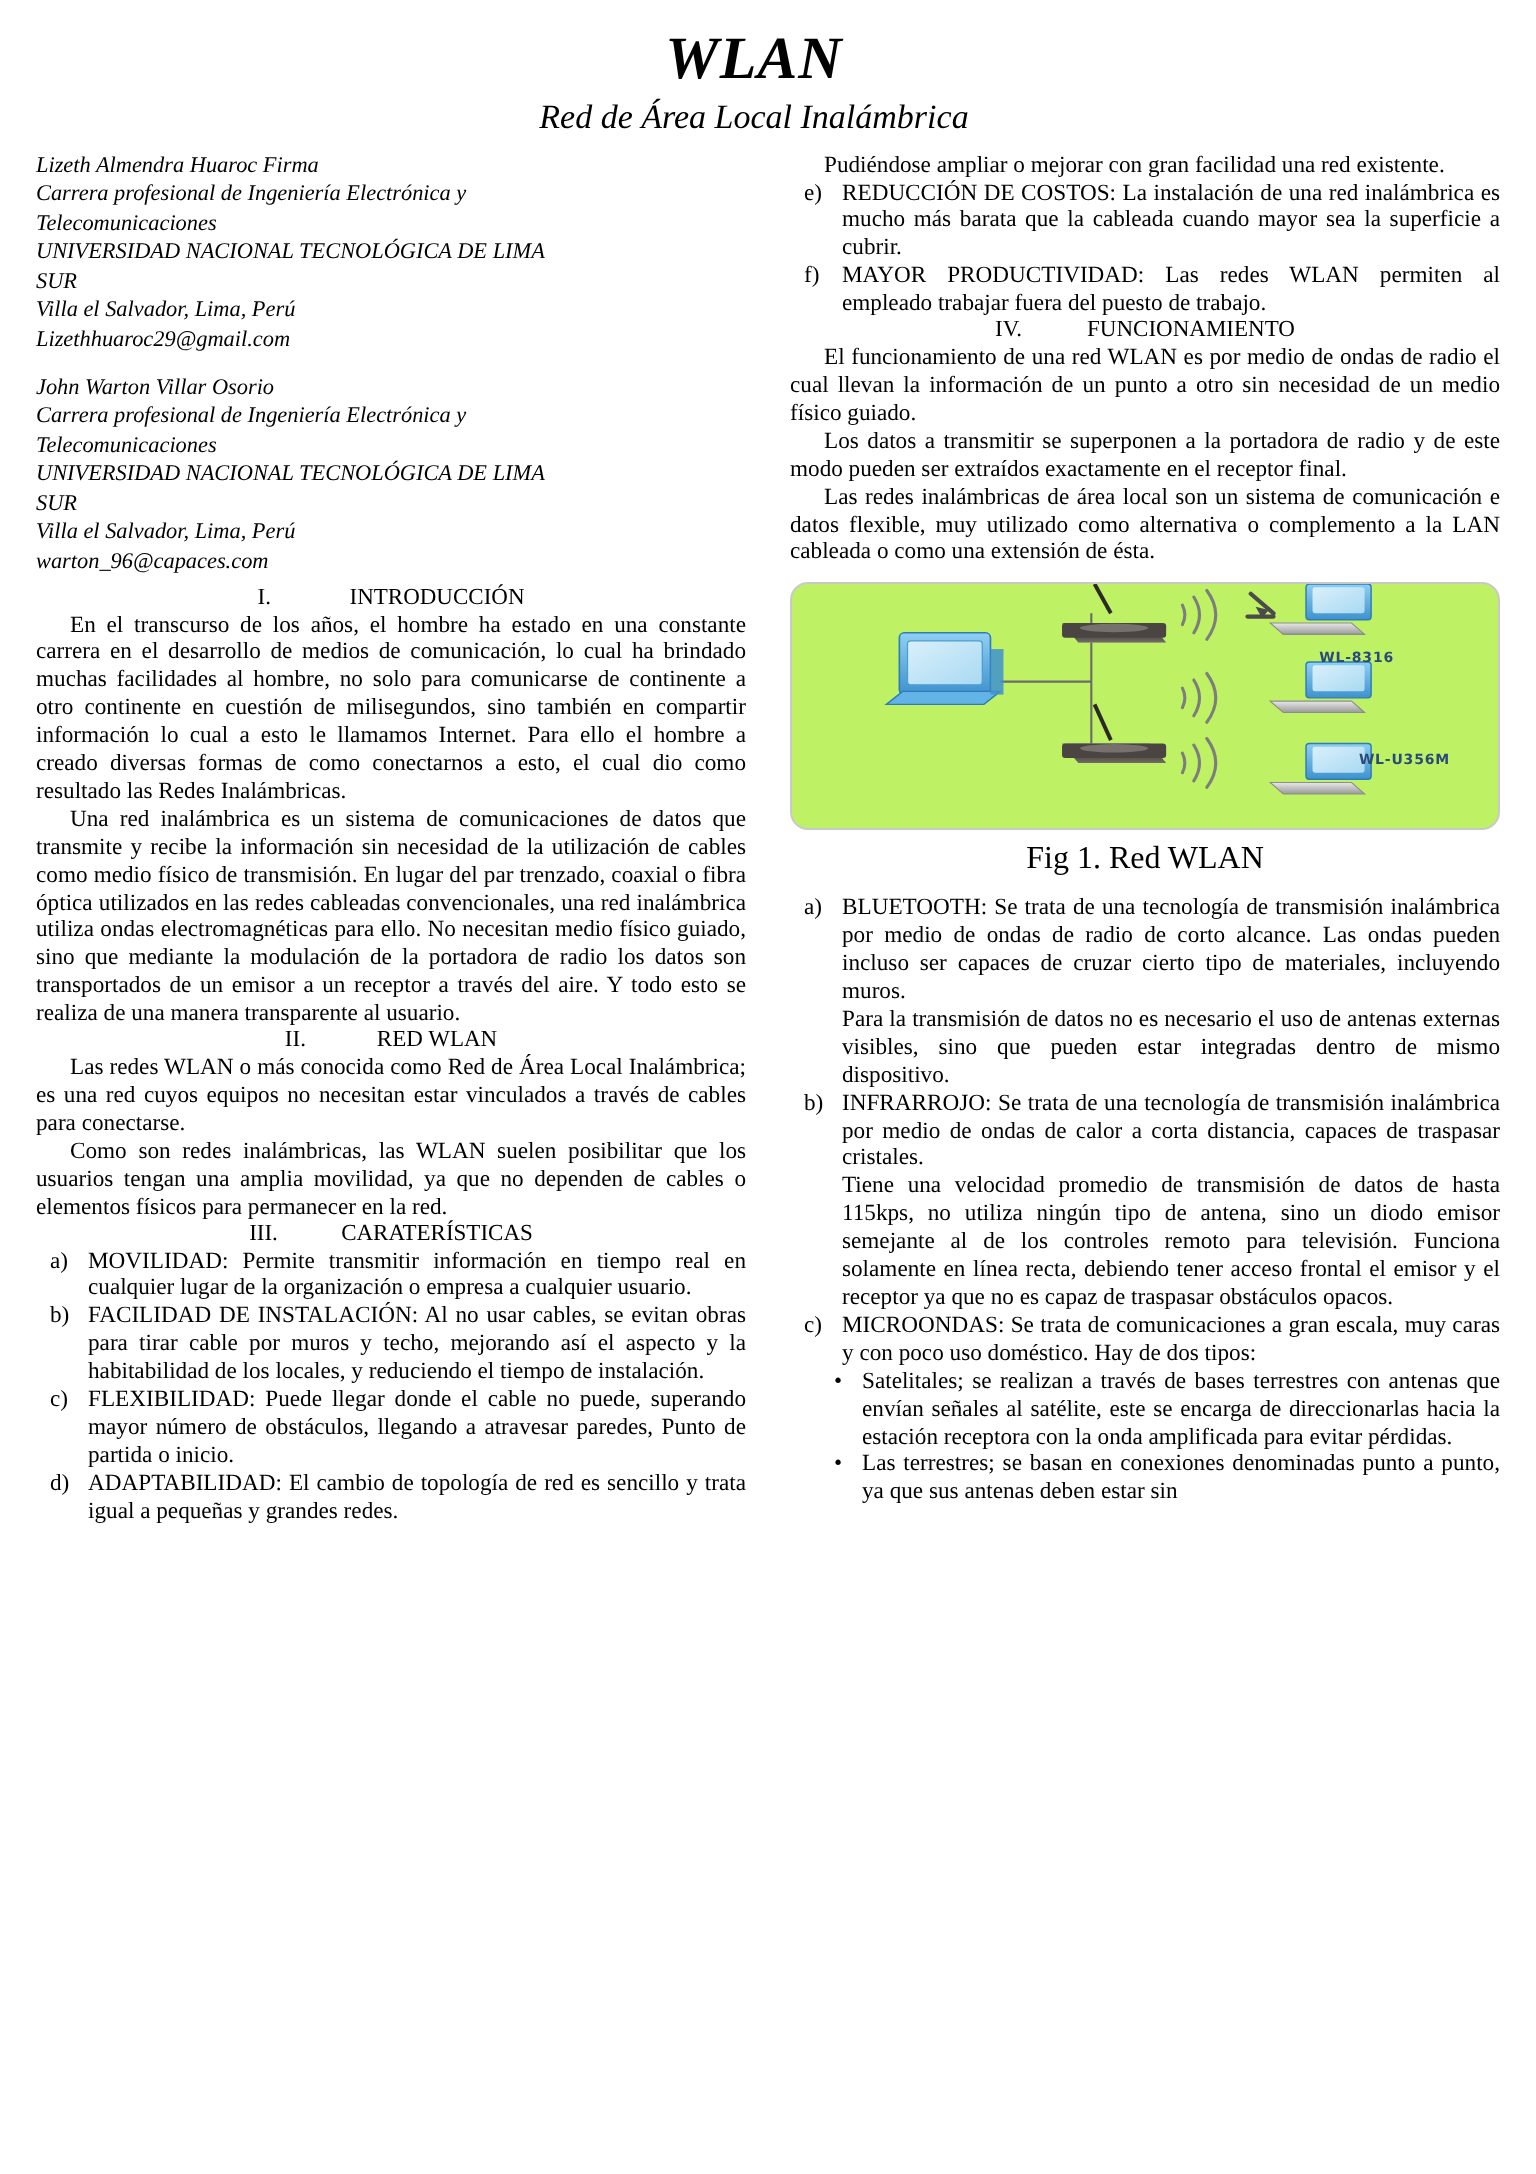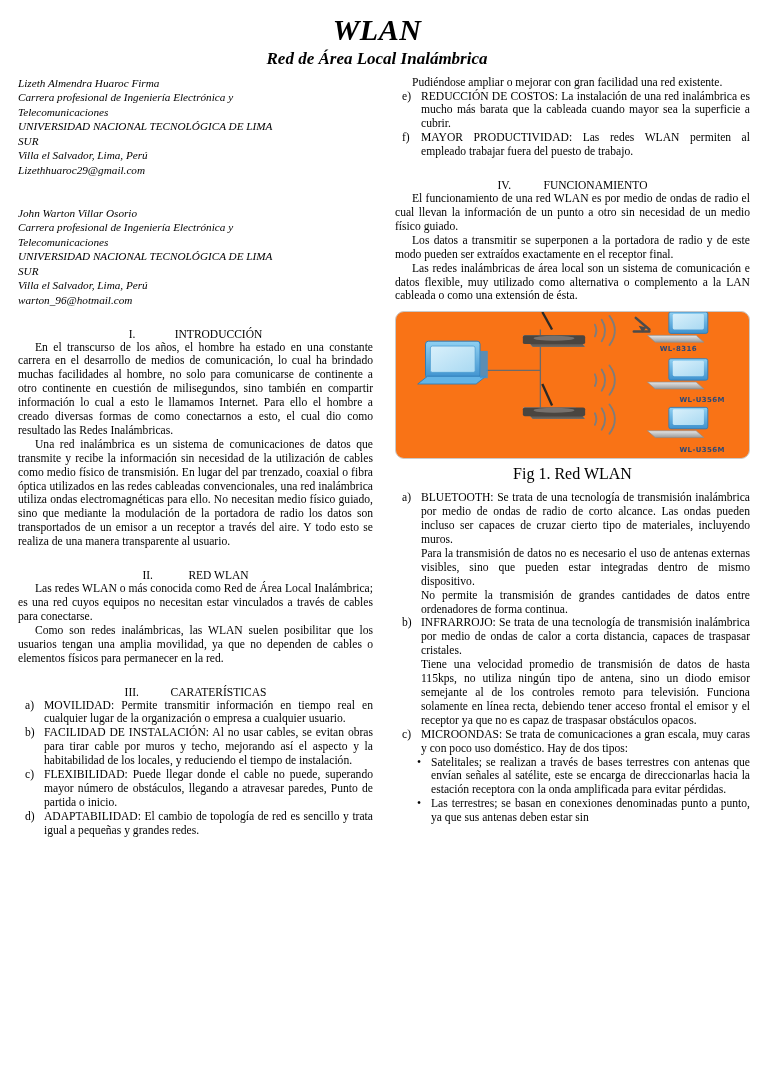--- a/index.html
+++ b/index.html
@@ -27,21 +27,21 @@
   .doc-title {
     font-size: 30px;
     font-weight: bold;
     font-style: italic;
     letter-spacing: 0.5px;
     line-height: 1.08;
     margin: 0;
   }
   .doc-subtitle {
     font-size: 17px;
-    font-weight: bold;
+    font-weight: normal;
     font-style: italic;
     line-height: 1.25;
     margin: 2px 0 0 0;
   }
   
   .columns {
     display: flex;
     gap: 22px;
     align-items: flex-start;
   }
@@ -51,28 +51,28 @@
   }
   
   .author-block {
     text-align: left;
     font-style: italic;
     font-size: 11.2px;
     line-height: 1.30;
     margin-bottom: 4px;
   }
   .author-block .aff { display: block; }
-  .author-block.second { margin-top: 28px; }
+  .author-block.second { margin-top: 9px; }
   .author-name { display: block; }
   
   .sec-head {
     text-align: center;
     font-size: 11.5px;
     font-variant: small-caps;
-    margin: 20px 0 1px 0;
+    margin: 0 0 1px 0;
     white-space: pre;
   }
   .sec-head .numeral { display: inline-block; min-width: 46px; text-align: left; }
   
   p.body {
     margin: 0;
     font-size: 11.6px;
     line-height: 1.20;
     text-align: justify;
     text-indent: 17px;
@@ -121,23 +121,23 @@
     text-align: center;
     padding-left: 12px;
     box-sizing: border-box;
   }
   ul.bullets > li .btxt { flex: 1 1 auto; text-align: justify; }
   
   .figure-wrap { margin: 8px 0 0 0; }
   .fig-box {
     border: 1px solid #c9c9c9;
     border-radius: 9px;
-    height: 148px;
+    height: 124px;
     position: relative;
-    background: #f97316;
+    background: #bef264;
     box-sizing: border-box;
     overflow: hidden;
   }
   .fig-caption {
     text-align: center;
     font-size: 16px;
     margin-top: 6px;
     margin-bottom: 8px;
   }
   .dev-label {
@@ -174,21 +174,21 @@
         <span class="aff">Lizethhuaroc29@gmail.com</span>
       </div>
 
       <div class="author-block second">
         <span class="author-name">John Warton Villar Osorio</span>
         <span class="aff">Carrera profesional de Ingeniería Electrónica y</span>
         <span class="aff">Telecomunicaciones</span>
         <span class="aff">UNIVERSIDAD NACIONAL TECNOLÓGICA DE LIMA</span>
         <span class="aff">SUR</span>
         <span class="aff">Villa el Salvador, Lima, Perú</span>
-        <span class="aff">warton_96@hotmail.com</span>
+        <span class="aff">warton_96@capaces.com</span>
       </div>
 
       <div class="sec-head"><span class="numeral">I.</span><span>INTRODUCCIÓN</span></div>
 
       <p class="body">En el transcurso de los años, el hombre ha estado en una constante carrera en el desarrollo de medios de comunicación, lo cual ha brindado muchas facilidades al hombre, no solo para comunicarse de continente a otro continente en cuestión de milisegundos, sino también en compartir información lo cual a esto le llamamos Internet. Para ello el hombre a creado diversas formas de como conectarnos a esto, el cual dio como resultado las Redes Inalámbricas.</p>
       <p class="body">Una red inalámbrica es un sistema de comunicaciones de datos que transmite y recibe la información sin necesidad de la utilización de cables como medio físico de transmisión. En lugar del par trenzado, coaxial o fibra óptica utilizados en las redes cableadas convencionales, una red inalámbrica utiliza ondas electromagnéticas para ello. No necesitan medio físico guiado, sino que mediante la modulación de la portadora de radio los datos son transportados de un emisor a un receptor a través del aire. Y todo esto se realiza de una manera transparente al usuario.</p>
 
       <div class="sec-head"><span class="numeral">II.</span><span>RED WLAN</span></div>
 
       <p class="body">Las redes WLAN o más conocida como Red de Área Local Inalámbrica; es una red cuyos equipos no necesitan estar vinculados a través de cables para conectarse.</p>
@@ -333,21 +333,20 @@
         <div class="fig-caption">Fig 1. Red WLAN</div>
       </div>
 
 
       <ol class="alpha">
         <li>
           <span class="marker">a)</span>
           <span class="itxt">
             <span>BLUETOOTH: Se trata de una tecnología de transmisión inalámbrica por medio de ondas de radio de corto alcance. Las ondas pueden incluso ser capaces de cruzar cierto tipo de materiales, incluyendo muros.</span>
             <span class="sub-par" style="display:block">Para la transmisión de datos no es necesario el uso de antenas externas visibles, sino que pueden estar integradas dentro de mismo dispositivo.</span>
-            <span class="sub-par" style="display:block">No permite la transmisión de grandes cantidades de datos entre ordenadores de forma continua.</span>
           </span>
         </li>
         <li>
           <span class="marker">b)</span>
           <span class="itxt">
             <span>INFRARROJO: Se trata de una tecnología de transmisión inalámbrica por medio de ondas de calor a corta distancia, capaces de traspasar cristales.</span>
             <span class="sub-par" style="display:block">Tiene una velocidad promedio de transmisión de datos de hasta 115kps, no utiliza ningún tipo de antena, sino un diodo emisor semejante al de los controles remoto para televisión. Funciona solamente en línea recta, debiendo tener acceso frontal el emisor y el receptor ya que no es capaz de traspasar obstáculos opacos.</span>
           </span>
         </li>
         <li>

